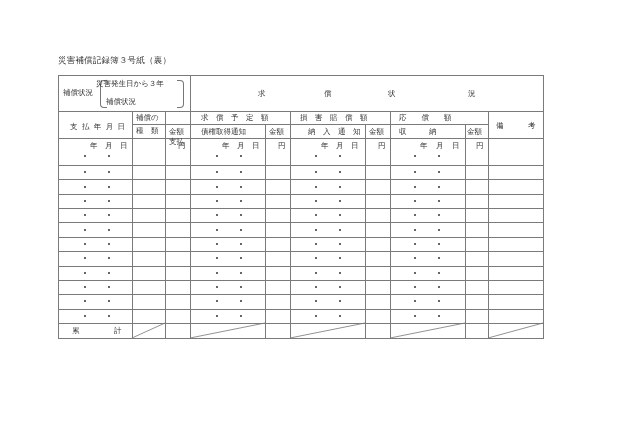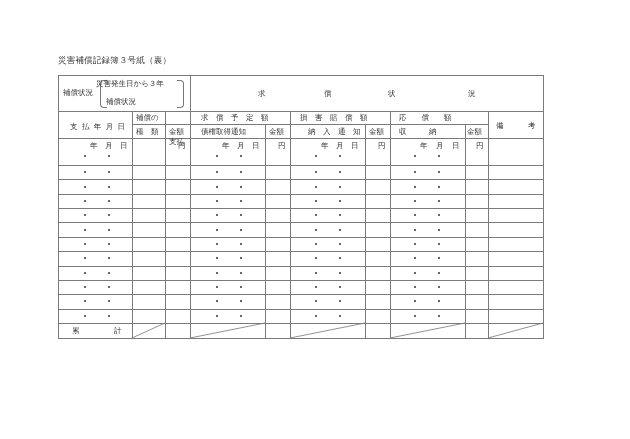--- a/index.html
+++ b/index.html
@@ -39,21 +39,21 @@
   <span class="txt" style="left:258px;top:90px;">求</span>
   <span class="txt" style="left:324px;top:90px;">償</span>
   <span class="txt" style="left:388px;top:90px;">状</span>
   <span class="txt" style="left:468px;top:90px;">況</span>
 
   <div class="ln h" style="left:132px;top:124px;width:356px;"></div>
   <div class="ln h" style="left:58px;top:138px;width:486px;"></div>
 
   <span class="txt" style="left:70px;top:123px;letter-spacing:1px;">支 払 年 月 日</span>
   <span class="txt" style="left:136px;top:114px;">補償の</span>
-  <span class="txt" style="left:136px;top:128px;">種　類</span>
+  <span class="txt" style="left:136px;top:128px;font-family:Liberation Mono, monospace;">種　類</span>
   <span class="txt" style="left:169px;top:114px;margin-top:24px;">支払</span>
   <span class="txt" style="left:169px;top:128px;">金額</span>
 
   <span class="txt" style="left:201px;top:114px;">求　償　予　定　額</span>
   <span class="txt" style="left:201px;top:128px;">債権取得通知</span>
   <span class="txt" style="left:269px;top:128px;">金額</span>
 
   <span class="txt" style="left:300px;top:114px;">損　害　賠　償　額</span>
   <span class="txt" style="left:308px;top:128px;">納　入　通　知</span>
   <span class="txt" style="left:369px;top:128px;">金額</span>

